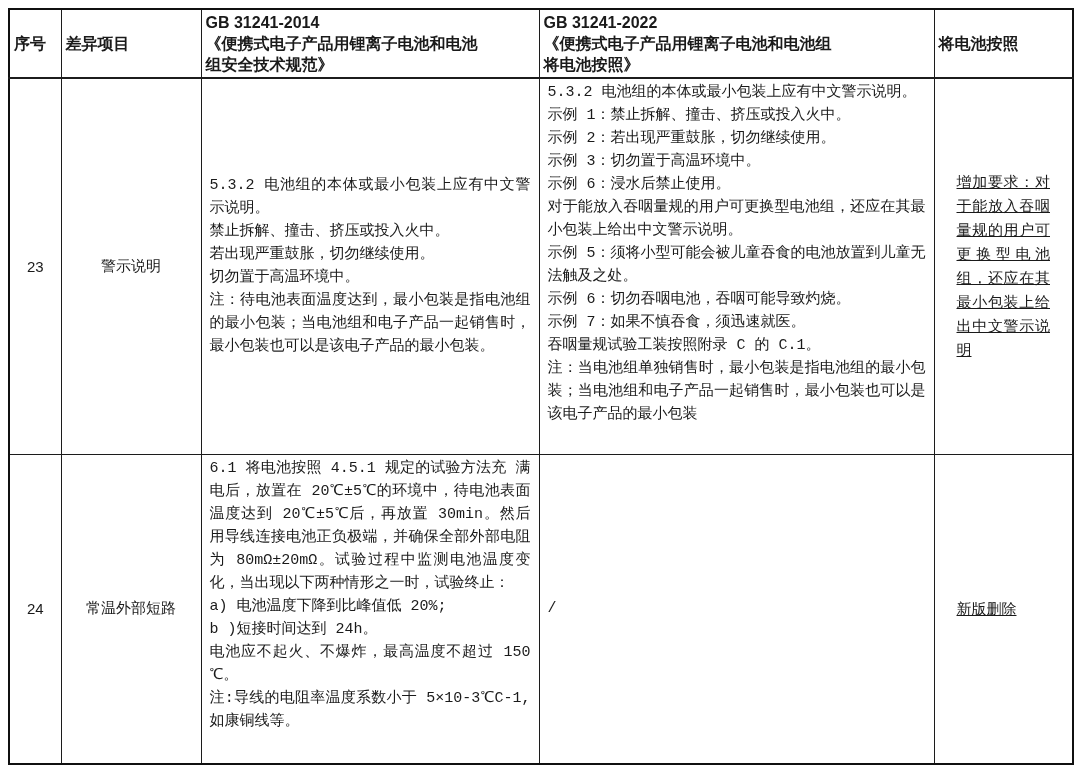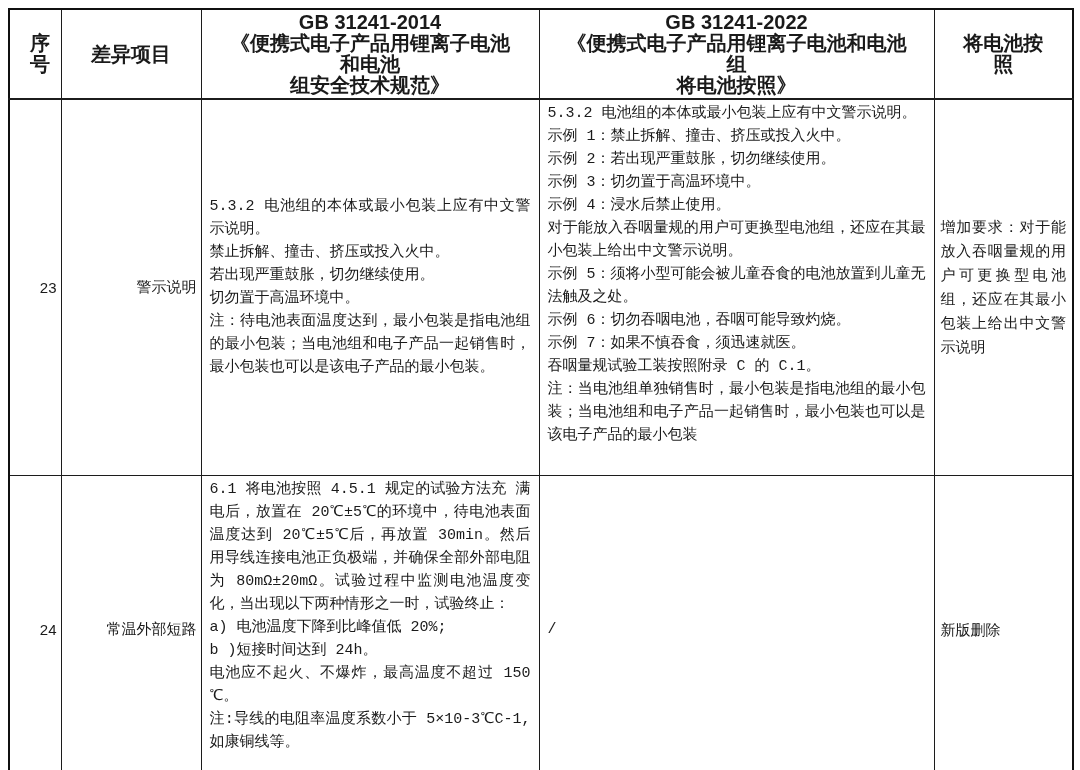--- a/index.html
+++ b/index.html
@@ -23,51 +23,52 @@
     width: 1064px;
     border: 2px solid #101010;
   }
   .cmp th, .cmp td {
     border: 1px solid #1c1c1c;
     box-sizing: border-box;
     overflow: hidden;
   }
   .cmp thead th {
     font-weight: 700;
-    font-size: 20px;
+    font-size: 16px;
     line-height: 21px;
-    text-align: center;
+    text-align: left;
     vertical-align: middle;
-    padding: 2px 20px;
+    padding: 2px 4px;
     border-bottom-width: 2px;
   }
   .cmp thead tr { height: 67px; }
   .row-23 { height: 376px; }
   .row-24 { height: 310px; }
   td.cell-center {
-    text-align: right;
+    text-align: center;
     vertical-align: middle;
     font-size: 15px;
     padding: 2px 4px;
   }
   td.cell-text {
     font-size: 15px;
     line-height: 23px;
     text-align: justify;
     padding: 2px 8px;
     vertical-align: middle;
     font-family: Liberation Mono, monospace;
   }
   td.v-top { vertical-align: top; }
   td.cell-diff {
     font-size: 15px;
     line-height: 24px;
     text-align: justify;
-    padding: 2px 6px;
+    padding: 2px 22px;
     vertical-align: middle;
+    text-decoration: underline;
   }
   p { margin: 0; }
 </style>
 </head>
 <body>
 
 <div class="page">
   <table class="cmp">
     <colgroup>
       <col style="width:52px">
@@ -108,21 +109,21 @@
           <p>禁止拆解、撞击、挤压或投入火中。</p>
           <p>若出现严重鼓胀，切勿继续使用。</p>
           <p>切勿置于高温环境中。</p>
           <p>注：待电池表面温度达到，最小包装是指电池组的最小包装；当电池组和电子产品一起销售时，最小包装也可以是该电子产品的最小包装。</p>
         </td>
         <td class="cell-text v-top">
           <p>5.3.2 电池组的本体或最小包装上应有中文警示说明。</p>
           <p>示例 1：禁止拆解、撞击、挤压或投入火中。</p>
           <p>示例 2：若出现严重鼓胀，切勿继续使用。</p>
           <p>示例 3：切勿置于高温环境中。</p>
-          <p>示例 4：浸水后禁止使用。</p>
+          <p>示例 6：浸水后禁止使用。</p>
           <p>对于能放入吞咽量规的用户可更换型电池组，还应在其最小包装上给出中文警示说明。</p>
           <p>示例 5：须将小型可能会被儿童吞食的电池放置到儿童无法触及之处。</p>
           <p>示例 6：切勿吞咽电池，吞咽可能导致灼烧。</p>
           <p>示例 7：如果不慎吞食，须迅速就医。</p>
           <p>吞咽量规试验工装按照附录 C 的 C.1。</p>
           <p>注：当电池组单独销售时，最小包装是指电池组的最小包装；当电池组和电子产品一起销售时，最小包装也可以是该电子产品的最小包装</p>
         </td>
         <td class="cell-diff">
           <p>增加要求：对于能放入吞咽量规的用户可更换型电池组，还应在其最小包装上给出中文警示说明</p>
         </td>

